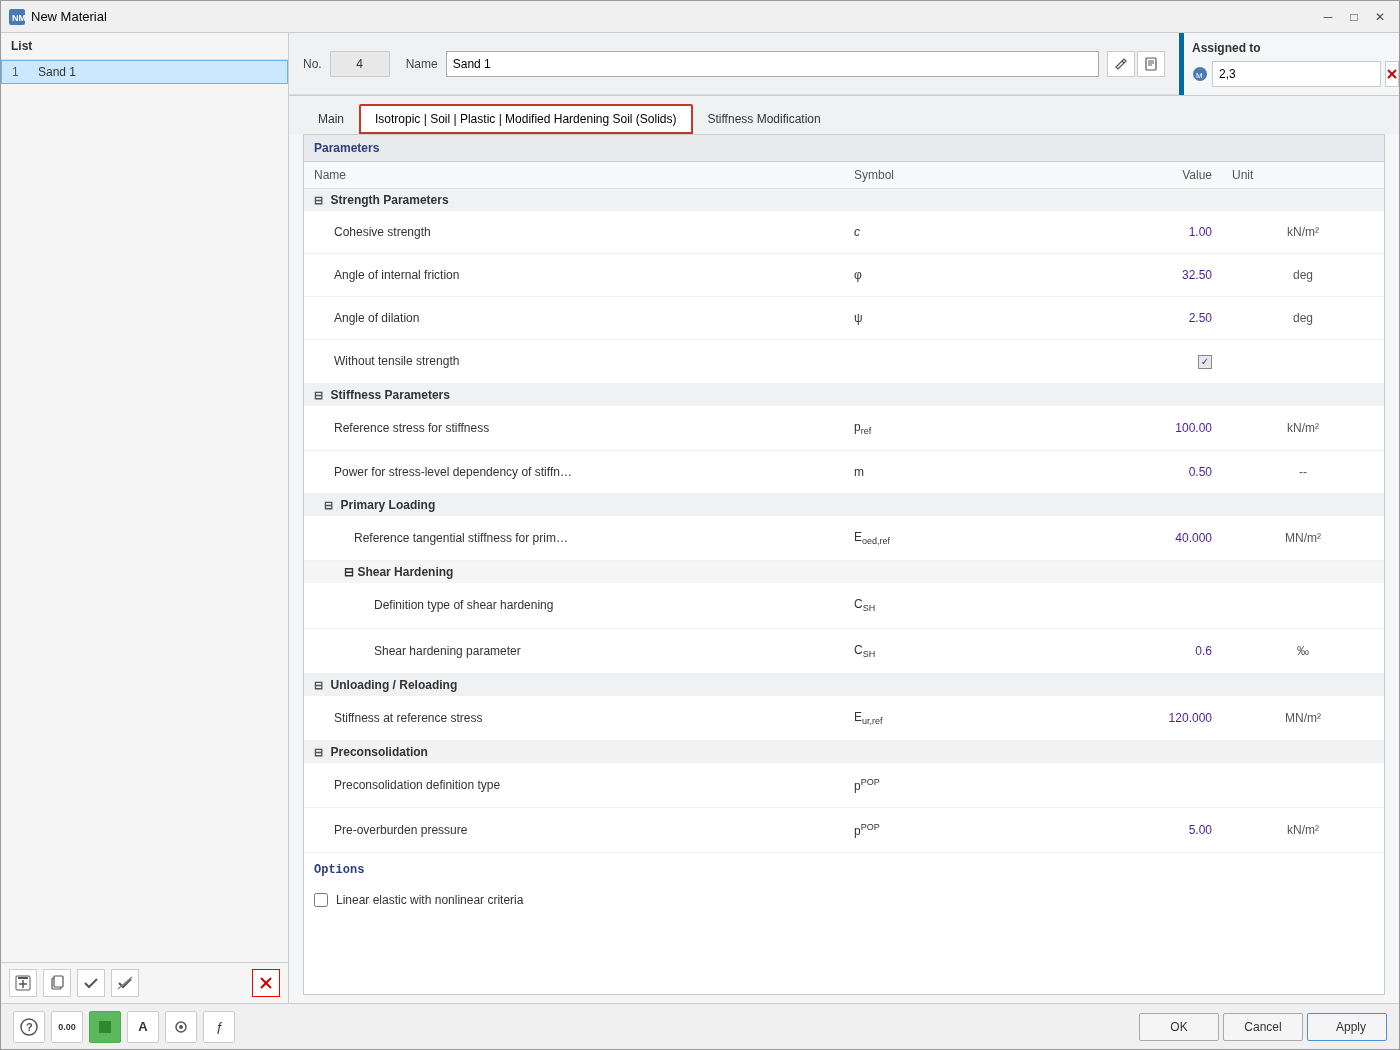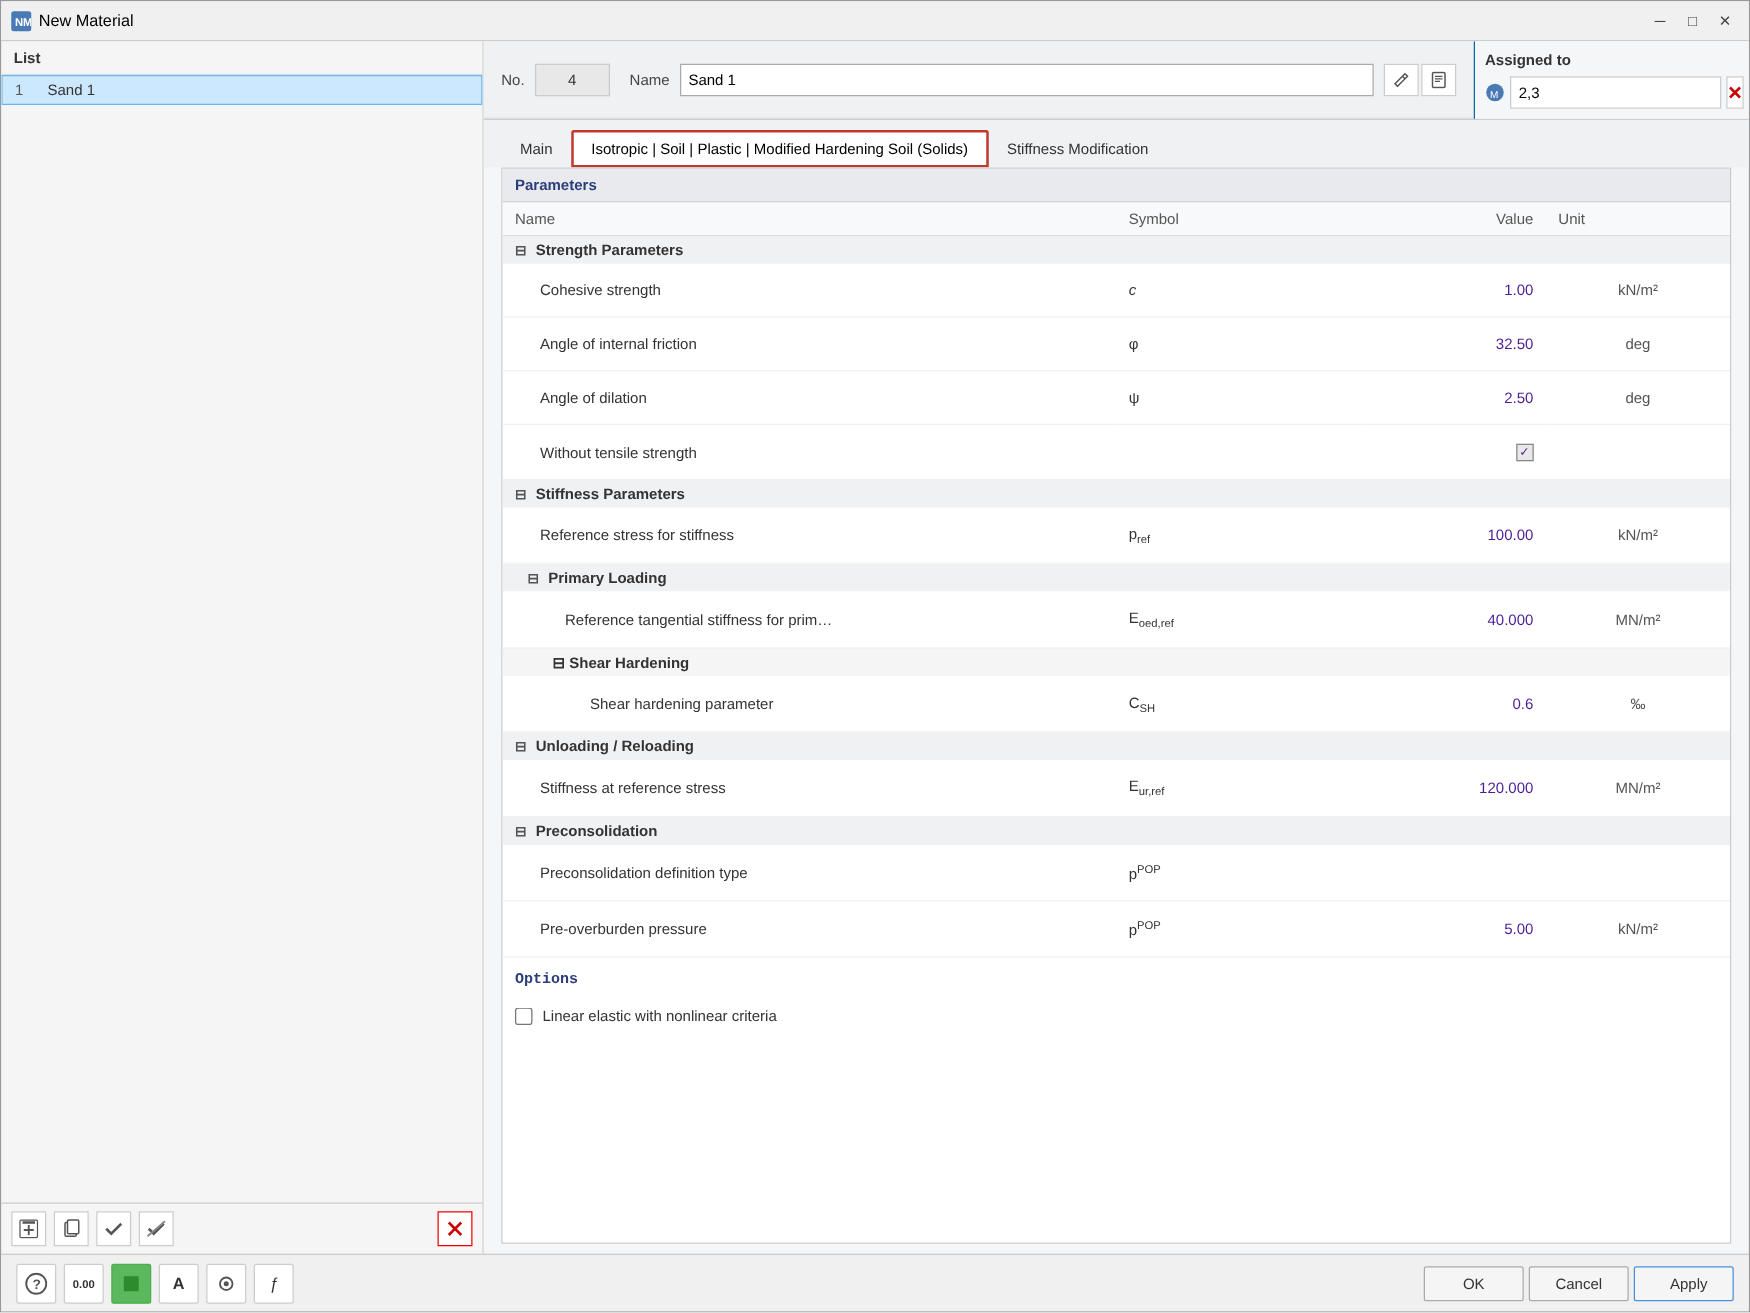--- a/index.html
+++ b/index.html
@@ -10,21 +10,21 @@
     .title-bar { background: #f0f0f0; border-bottom: 1px solid #ccc; padding: 4px 8px; display: flex; align-items: center; justify-content: space-between; height: 32px; }
     .title-bar-left { display: flex; align-items: center; gap: 6px; }
     .title-icon { width: 16px; height: 16px; background: #4a7ab5; border-radius: 2px; display: flex; align-items: center; justify-content: center; color: white; font-size: 8px; }
     .title-text { font-size: 13px; font-weight: 400; }
     .title-controls { display: flex; gap: 4px; }
     .title-btn { width: 22px; height: 22px; background: none; border: none; cursor: pointer; display: flex; align-items: center; justify-content: center; font-size: 12px; color: #444; }
 
     .main-content { display: flex; flex: 1; overflow: hidden; }
 
     
-    .left-panel { width: 386px; background: #f5f5f5; border-right: 1px solid #ccc; display: flex; flex-direction: column; }
+    .left-panel { width: 288px; background: #f5f5f5; border-right: 1px solid #ccc; display: flex; flex-direction: column; }
     .panel-header { padding: 6px 10px; font-size: 12px; font-weight: 600; color: #333; border-bottom: 1px solid #ddd; }
     .list-area { flex: 1; overflow-y: auto; }
     .list-item { padding: 4px 10px; cursor: pointer; display: flex; align-items: center; gap: 6px; }
     .list-item.selected { background: #cce8ff; border: 1px solid #6ab4f0; }
     .list-item-number { color: #555; min-width: 20px; }
     .list-item-name { color: #333; }
     .list-toolbar { border-top: 1px solid #ccc; padding: 6px 8px; display: flex; gap: 6px; align-items: center; }
     .toolbar-btn { width: 28px; height: 28px; background: none; border: 1px solid #ccc; background: #fff; cursor: pointer; display: flex; align-items: center; justify-content: center; font-size: 14px; }
     .toolbar-btn.red { border-color: #e00; }
     .toolbar-spacer { flex: 1; }
@@ -36,21 +36,21 @@
     .meta-row { display: flex; align-items: center; padding: 10px 14px; gap: 16px; background: #f0f1f3; border-bottom: 1px solid #ddd; }
     .meta-no { display: flex; align-items: center; gap: 8px; }
     .meta-label { font-size: 12px; color: #444; font-weight: 500; }
     .meta-no-box { width: 60px; height: 26px; border: 1px solid #ccc; background: #e8e8e8; text-align: center; font-size: 12px; color: #333; display: flex; align-items: center; justify-content: center; }
     .meta-name { display: flex; align-items: center; gap: 8px; flex: 1; }
     .meta-name-input { flex: 1; height: 26px; border: 1px solid #aaa; padding: 2px 6px; font-size: 12px; background: white; }
     .meta-name-btns { display: flex; gap: 2px; }
     .meta-name-btn { width: 28px; height: 26px; border: 1px solid #ccc; background: #fff; cursor: pointer; display: flex; align-items: center; justify-content: center; font-size: 11px; }
 
     
-    .assigned-panel { width: 220px; background: #f5f6f8; border-left: 1px solid #0369a1; display: flex; flex-direction: column; padding: 8px; }
+    .assigned-panel { width: 220px; background: #f5f6f8; border-left: 5px solid #0369a1; display: flex; flex-direction: column; padding: 8px; }
     .assigned-label { font-size: 12px; font-weight: 600; color: #333; margin-bottom: 6px; }
     .assigned-row { display: flex; align-items: center; gap: 4px; }
     .assigned-input { flex: 1; height: 26px; border: 1px solid #ccc; padding: 2px 6px; font-size: 12px; background: white; }
     .assigned-btn { width: 28px; height: 26px; border: 1px solid #ccc; background: #fff; cursor: pointer; display: flex; align-items: center; justify-content: center; font-size: 12px; color: #c00; }
 
     
     .tabs-row { display: flex; align-items: center; padding: 8px 14px 0; background: #f0f1f3; gap: 0; }
     .tab { padding: 6px 14px; border: 1px solid transparent; font-size: 12px; cursor: pointer; background: none; color: #333; border-radius: 2px 2px 0 0; }
     .tab.active-tab { background: white; border: 2px solid #c0392b; color: #000; font-weight: 400; }
 
@@ -273,39 +273,51 @@
                 <span class="collapse-btn">⊟</span>
                 <span>Stiffness Parameters</span>
               </td>
             </tr>
             <tr class="param-row">
               <td class="name">Reference stress for stiffness</td>
               <td class="symbol">p<sub>ref</sub></td>
               <td class="value">100.00</td>
               <td class="unit">kN/m²</td>
             </tr>
+            <tr class="param-row">
+              <td class="name">Power for stress-level dependency of stiffn…</td>
+              <td class="symbol">m</td>
+              <td class="value">0.50</td>
+              <td class="unit">--</td>
+            </tr>
 
             <tr class="group-row">
               <td colspan="4" style="padding-left:20px;">
                 <span class="collapse-btn">⊟</span>
                 <span>Primary Loading</span>
               </td>
             </tr>
             <tr class="param-row">
               <td class="name indent2">Reference tangential stiffness for prim…</td>
               <td class="symbol">E<sub>oed,ref</sub></td>
               <td class="value">40.000</td>
               <td class="unit">MN/m²</td>
             </tr>
 
             <tr class="subgroup-row">
               <td colspan="4" style="padding-left:40px;">
                 <span class="collapse-btn">⊟</span>
                 <span>Shear Hardening</span>
               </td>
+            </tr>
+            <tr class="param-row">
+              <td class="name indent3">Definition type of shear hardening</td>
+              <td class="symbol">C<sub>SH</sub></td>
+              <td class="value"></td>
+              <td class="unit"></td>
             </tr>
             <tr class="param-row">
               <td class="name indent3">Shear hardening parameter</td>
               <td class="symbol">C<sub>SH</sub></td>
               <td class="value">0.6</td>
               <td class="unit">‰</td>
             </tr>
 
             <tr class="group-row">
               <td colspan="4">

